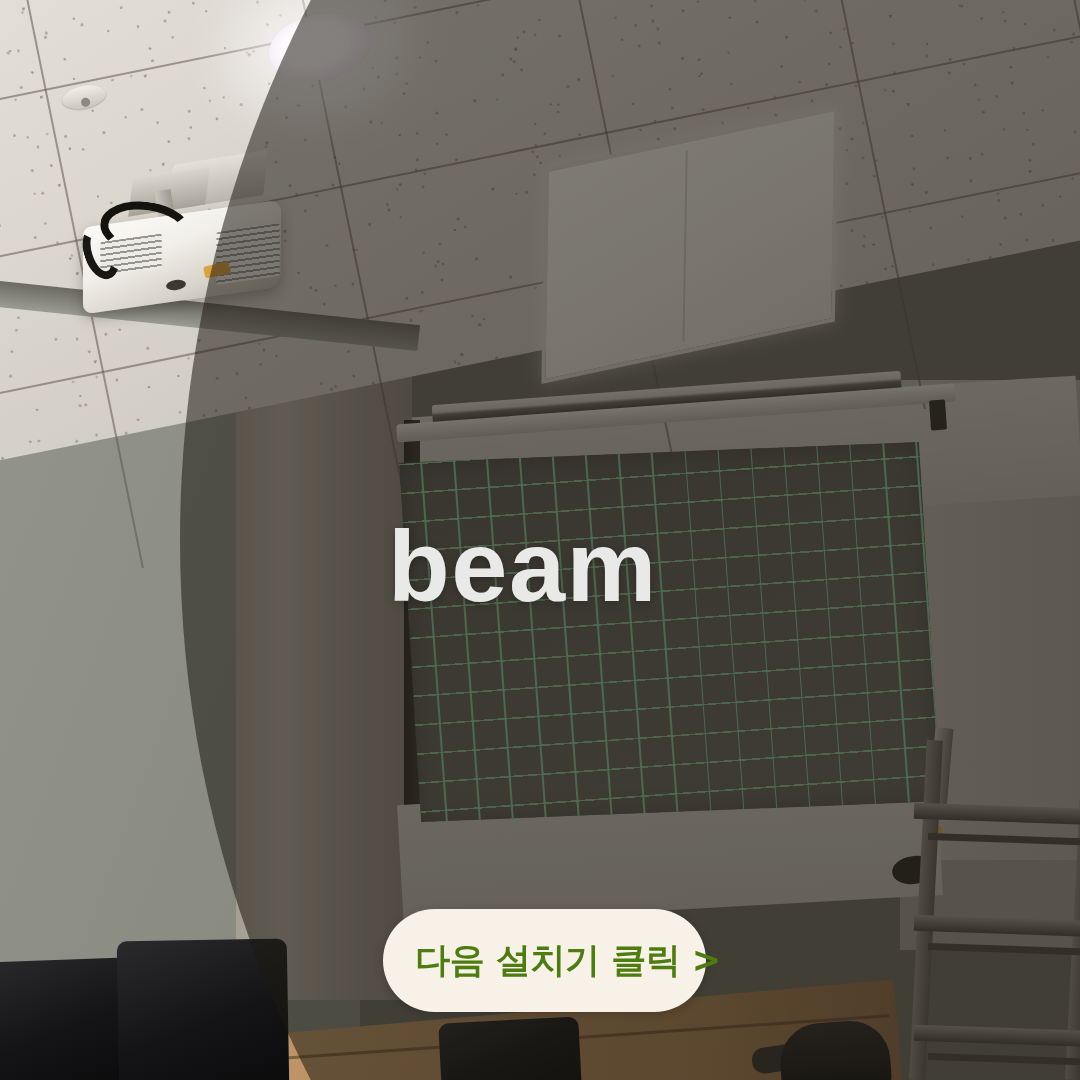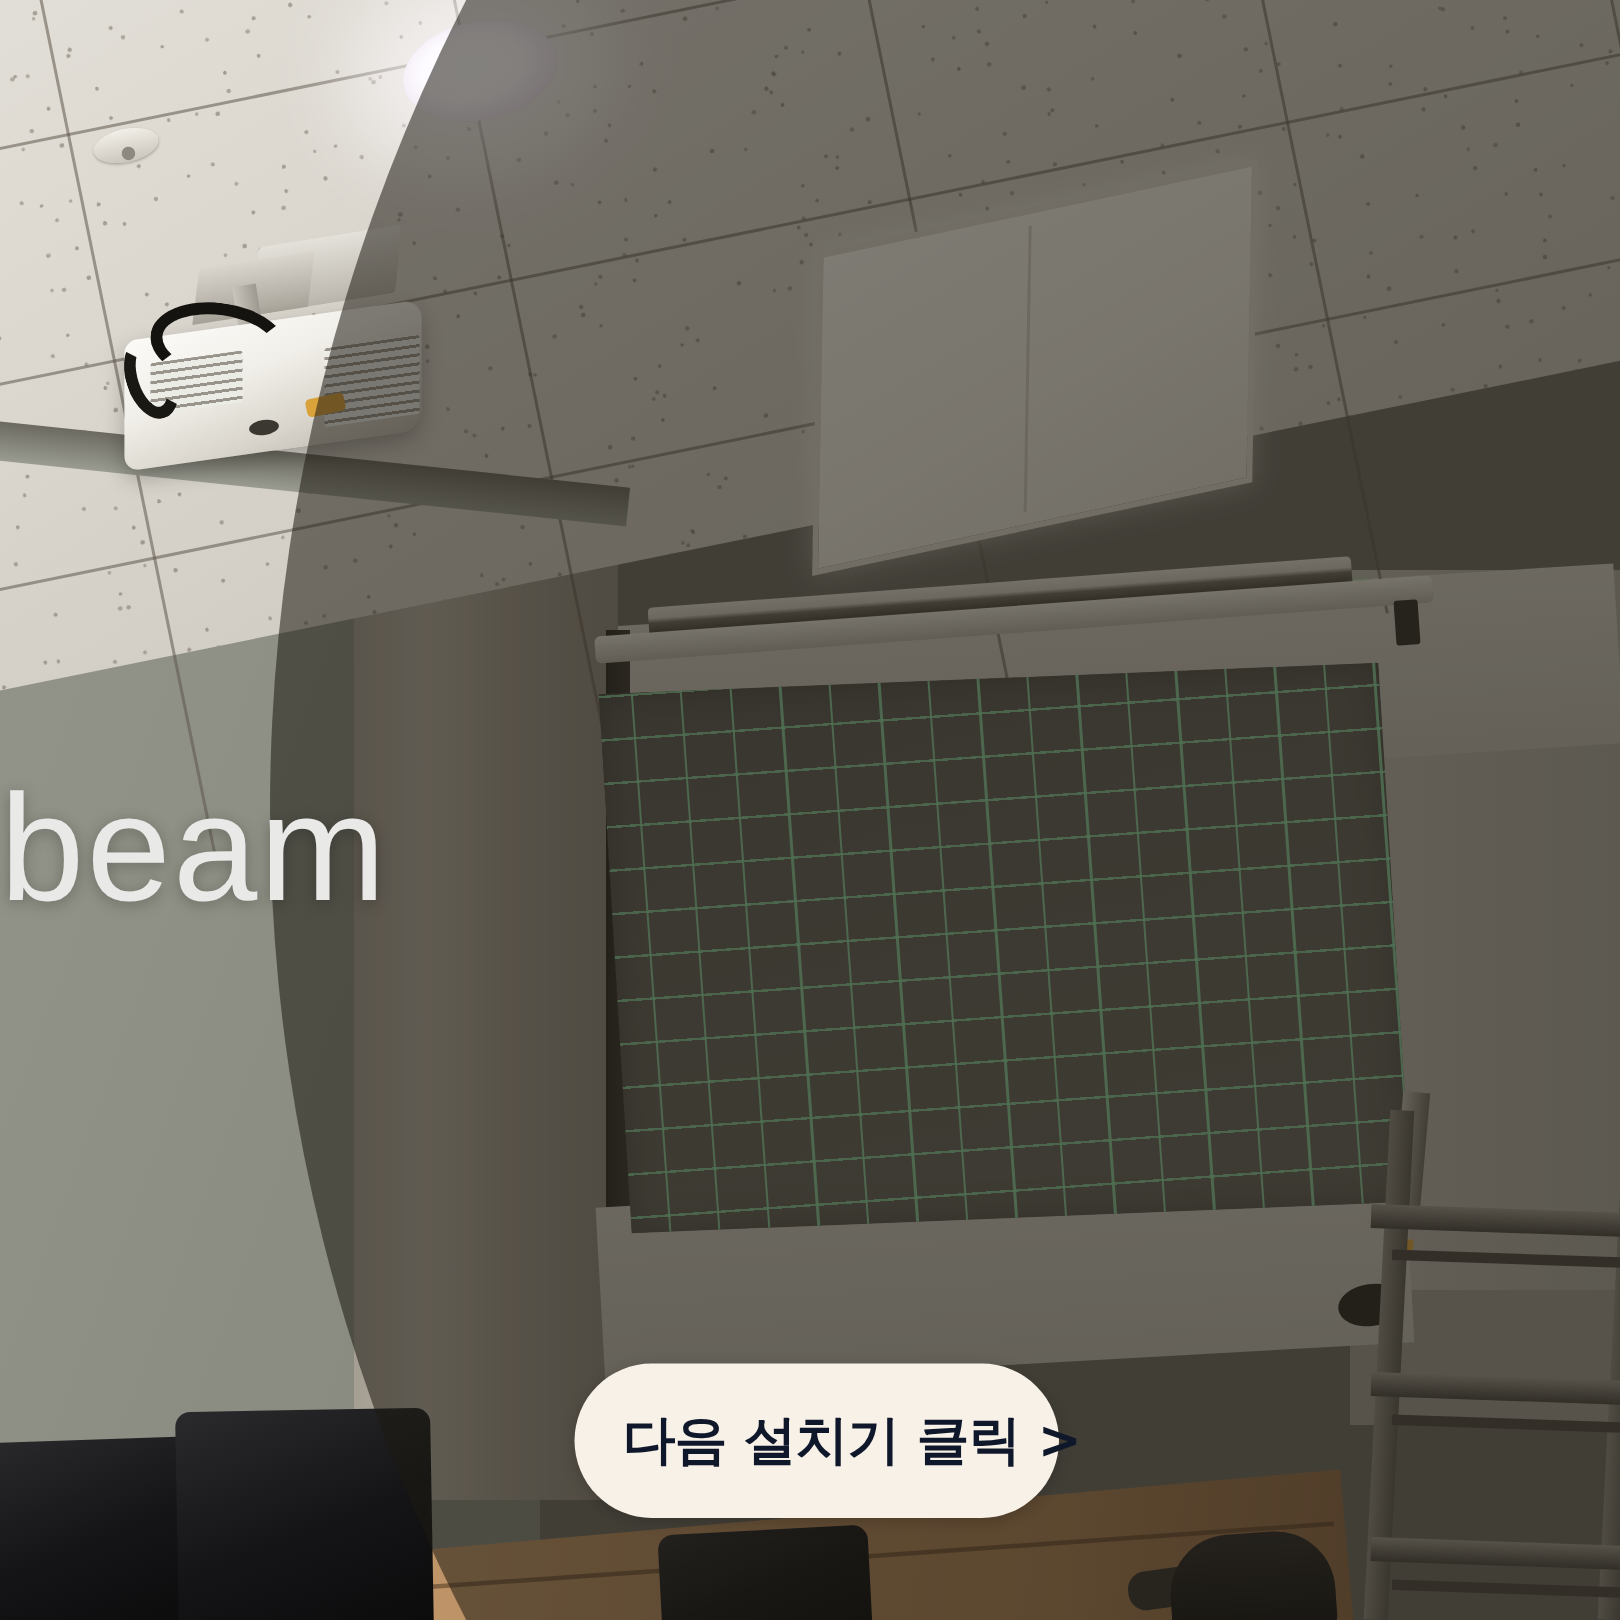--- a/index.html
+++ b/index.html
@@ -293,41 +293,41 @@
     left:180px; top:-640px;
     width:2360px; height:2360px;
     border-radius:50%;
     background:rgba(30,26,18,.55);
     pointer-events:none;
   }
 
   
   .headline{
     position:absolute; left:0; top:418px; width:1046px;
-    color:#e9e9e7;
-    font-weight:400; font-size:101px; line-height:.98;
+    text-align:center; color:#e9e9e7;
+    font-weight:700; font-size:101px; line-height:.98;
     letter-spacing:1.5px;
     text-shadow:0 2px 10px rgba(0,0,0,.25);
     white-space:pre-line;
   }
   .headline .l1{ display:block; }
   .headline .l2{ display:block; margin-top:24px; }
 
   
   .cta{
     position:absolute; left:383px; top:909px;
     width:323px; height:103px;
     border-radius:52px;
     background:#f8f1e8;
     display:flex; align-items:center; justify-content:center;
     cursor:pointer;
     box-shadow:0 2px 10px rgba(0,0,0,.18);
   }
   .cta-label{
-    font-size:35px; font-weight:700; color:#0f172a;
+    font-size:35px; font-weight:700; color:#4d7c0f;
     letter-spacing:-.5px; white-space:nowrap;
     font-family:"DejaVu Sans","Liberation Sans",sans-serif;
     margin-left:47px;
   }
 </style>
 </head>
 <body>
 
 <div id="stage">
 

